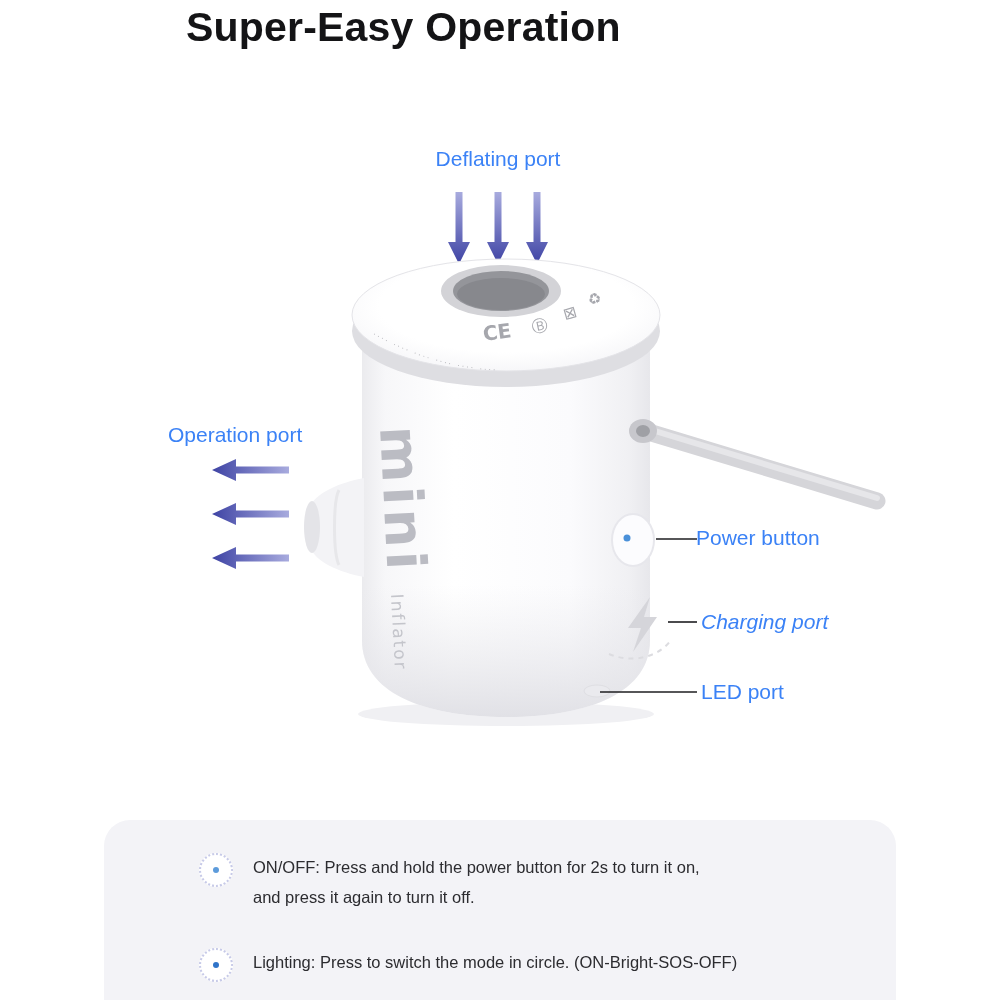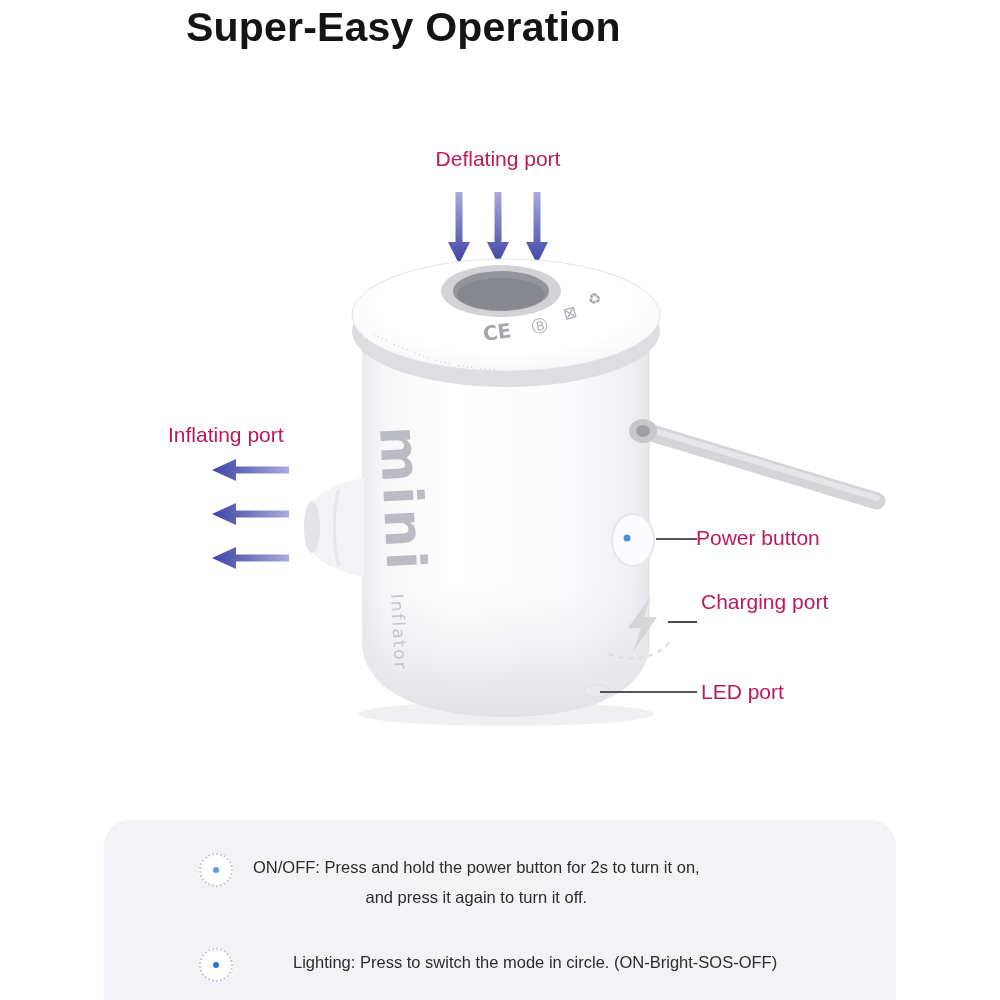--- a/index.html
+++ b/index.html
@@ -9,37 +9,37 @@
     font-family: "Liberation Sans", sans-serif;
   }
   .canvas { position: relative; width: 1000px; height: 1000px; }
 
   .title {
     position: absolute; left: 186px; top: 4px;
     font-size: 41px; font-weight: 700; color: #141416; letter-spacing: .2px;
   }
 
   .callout {
-    position: absolute; font-size: 21px; color: #be185d; white-space: nowrap;
+    position: absolute; font-size: 21px; color: #3b82f6; white-space: nowrap;
   }
   #lbl-deflating { left: 425px; top: 147px; width: 146px; text-align: center; }
   #lbl-inflating { left: 168px; top: 423px; }
   #lbl-power     { left: 696px; top: 526px; }
-  #lbl-charging  { left: 701px; top: 590px; }
+  #lbl-charging  { left: 701px; top: 610px; font-style: italic; }
   #lbl-led       { left: 701px; top: 680px; }
 
   svg.scene { position: absolute; left: 0; top: 0; }
 
   .panel {
     position: absolute; left: 104px; top: 820px; width: 792px; height: 210px;
     background: #f3f3f7; border-radius: 26px;
     padding: 33px 30px 0 95px;
   }
-  .instr-row { display: flex; align-items: flex-start; text-align: center; }
-  .instr-row + .instr-row { margin-top: 36px; gap: 40px; }
+  .instr-row { display: flex; align-items: flex-start; }
+  .instr-row + .instr-row { margin-top: 36px; }
   .dot-icon {
     flex: 0 0 auto; width: 34px; height: 34px; border-radius: 50%;
     border: 2px dotted #c7cae8; background: #ffffff;
     display: flex; align-items: center; justify-content: center;
     margin-right: 20px;
   }
   .dot-icon .dot { width: 6px; height: 6px; border-radius: 50%; }
   .dot-blue1 { background: #5d9bdb; }
   .dot-blue2 { background: #2f74c9; }
   .instr-text { font-size: 16.5px; color: #2c2c30; line-height: 1.8; }
@@ -147,21 +147,21 @@
     </g>
 
     <g stroke="#1e1e20" stroke-width="1.6">
       <line x1="656" y1="539" x2="697" y2="539"></line>
       <line x1="668" y1="622" x2="697" y2="622"></line>
       <line x1="600" y1="692" x2="697" y2="692"></line>
     </g>
   </svg>
 
   <div class="callout" id="lbl-deflating">Deflating port</div>
-  <div class="callout" id="lbl-inflating">Inflating port</div>
+  <div class="callout" id="lbl-inflating">Operation port</div>
   <div class="callout" id="lbl-power">Power button</div>
   <div class="callout" id="lbl-charging">Charging port</div>
   <div class="callout" id="lbl-led">LED port</div>
 
   <div class="panel">
     <div class="instr-row">
       <span class="dot-icon">
         <span class="dot dot-blue1"></span>
       </span>
       <p class="instr-text">

